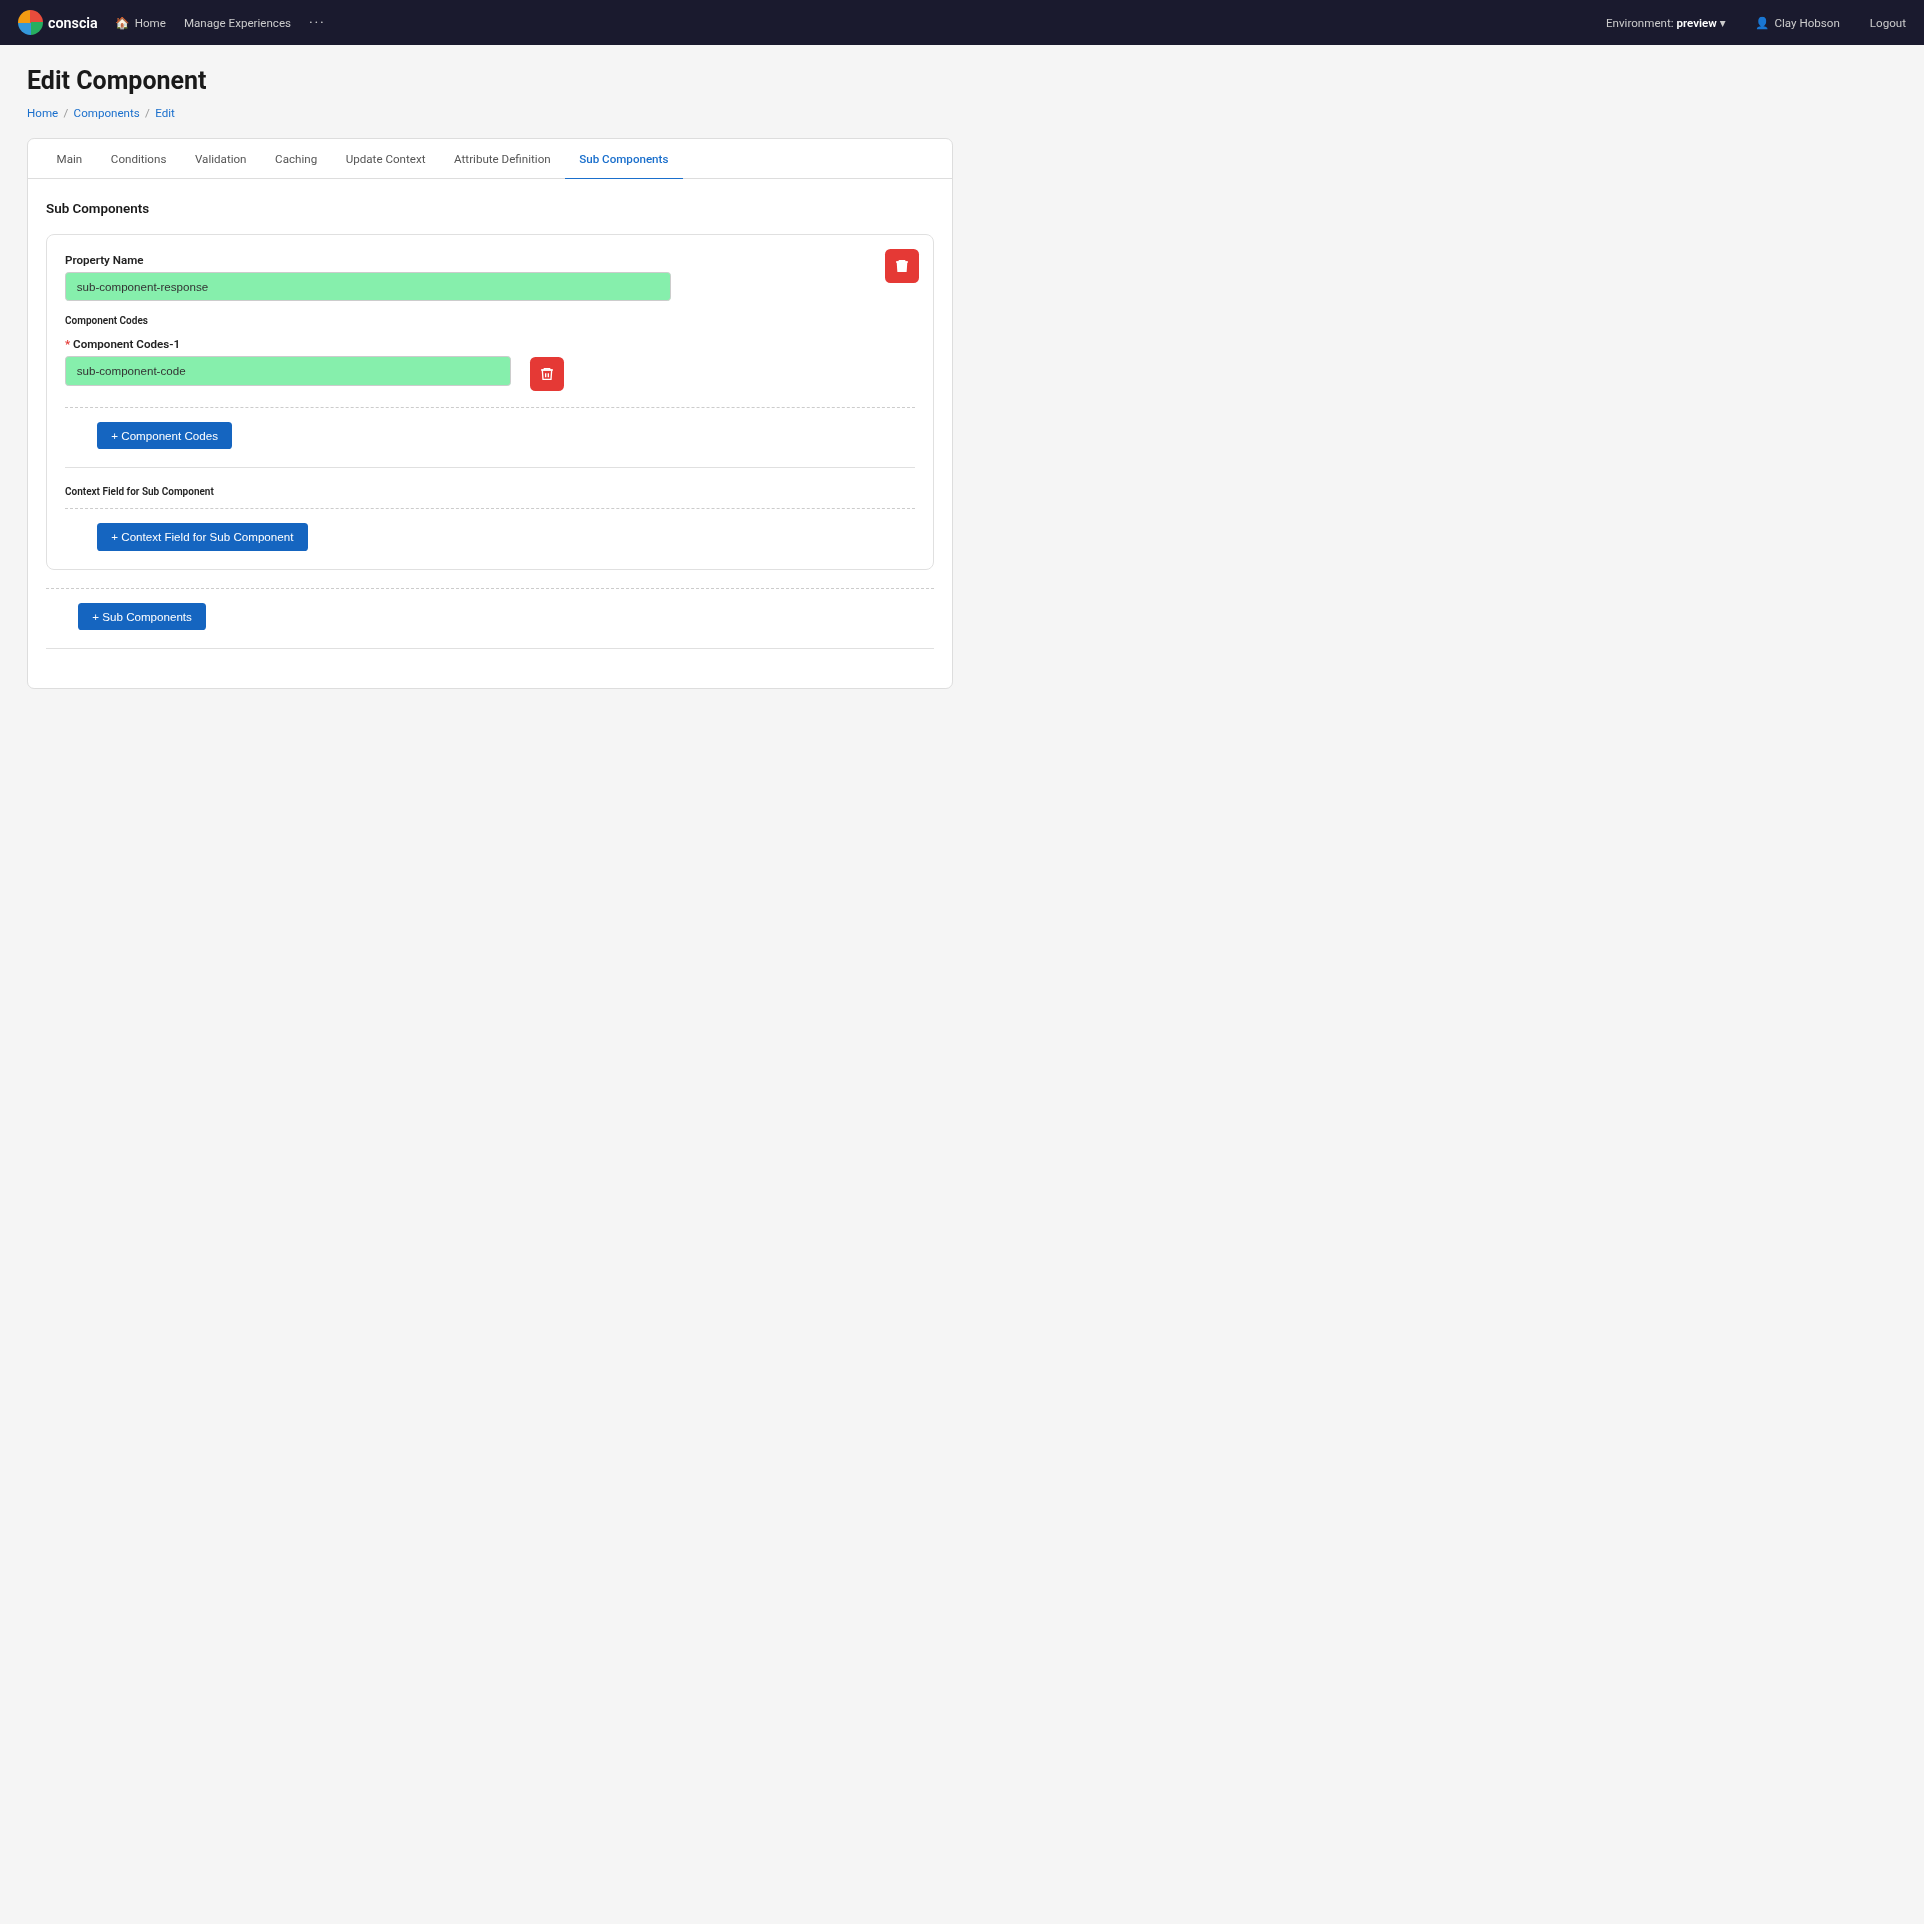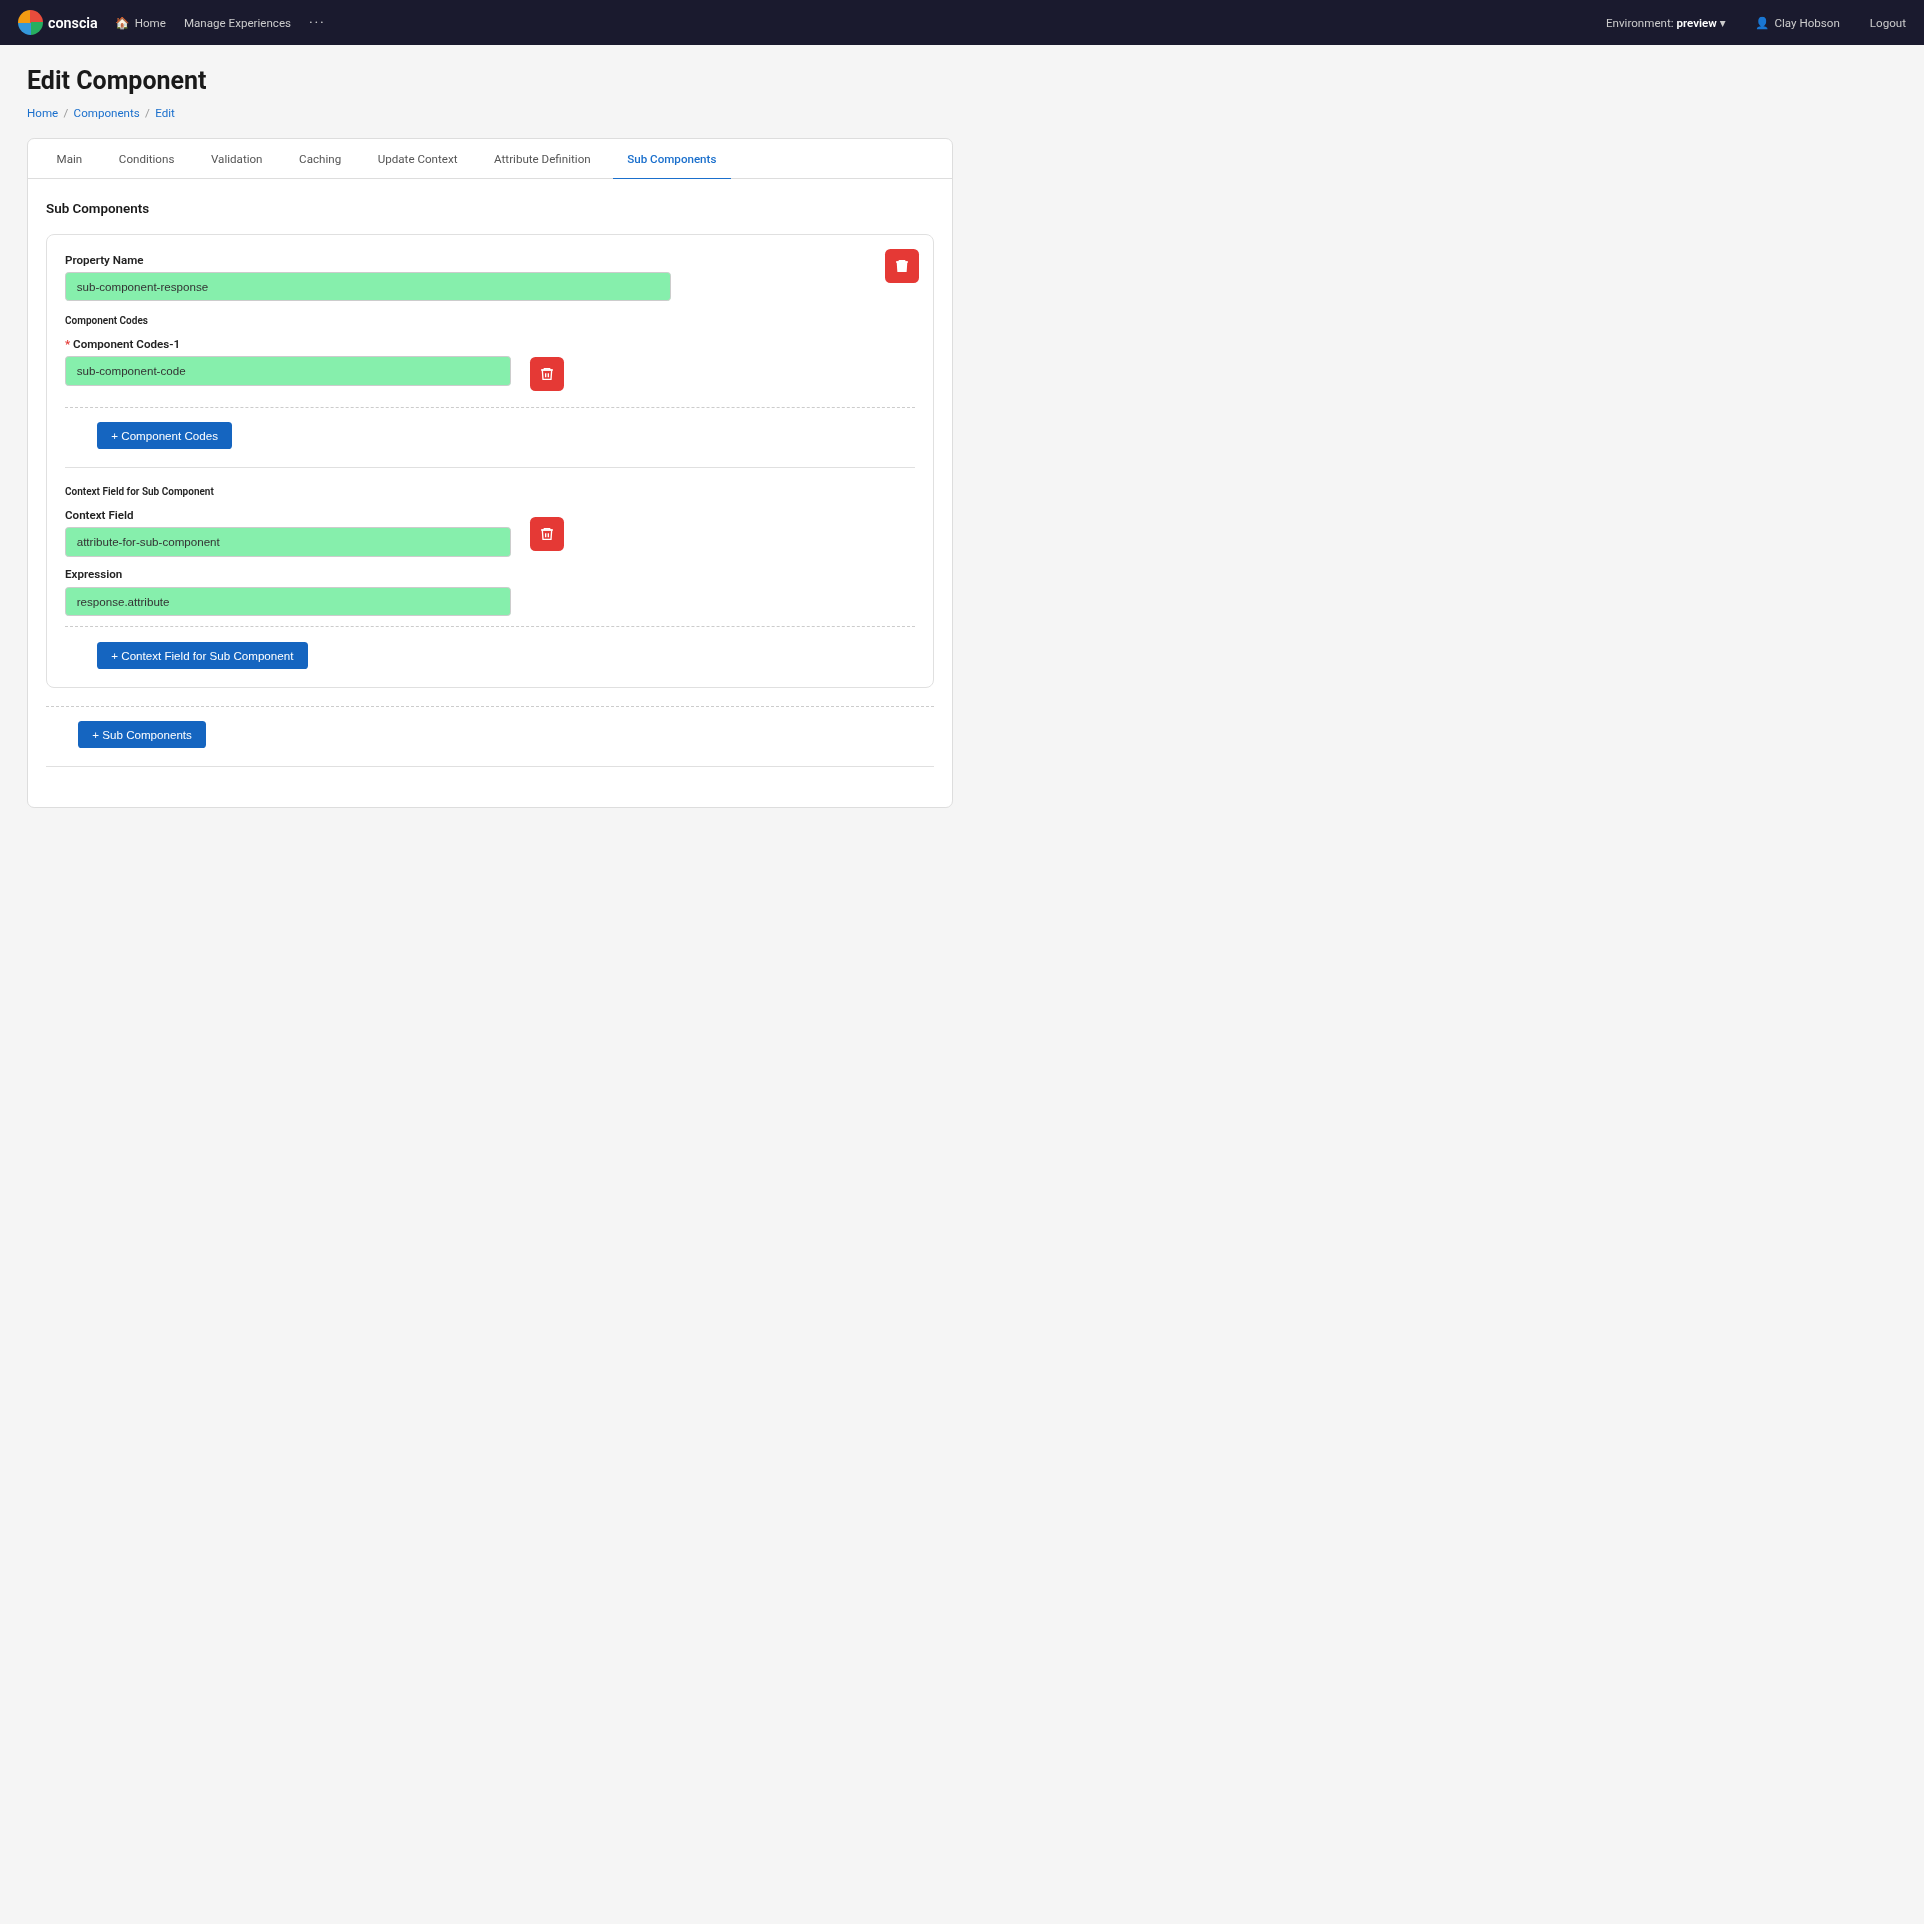--- a/index.html
+++ b/index.html
@@ -95,21 +95,21 @@
       border-radius: 7.1px;
       padding: 0;
       overflow: hidden;
     }
 
     
     .tabs {
       display: flex;
       border-bottom: 0.9px solid #ddd;
       padding: 0 14.3px;
-      gap: 8px;
+      gap: 0;
     }
     .tab {
       padding: 12.5px 14.3px;
       font-size: 11.6px;
       color: #555;
       cursor: pointer;
       border-bottom: 1.8px solid transparent;
       margin-bottom: -0.9px;
       white-space: nowrap;
     }
@@ -377,39 +377,20 @@
 
         <button class="add-btn">
           <span>+ Component Codes</span>
         </button>
 
         <hr class="solid-divider">
 
         
         <div class="inner-section-title">Context Field for Sub Component</div>
 
-        <div style="position:relative; display:inline-block; width:100%;">
-          <div class="context-field-item">
-            <button class="context-inline-delete" title="Delete context field">
-              <svg class="trash-svg" viewBox="0 0 24 24" xmlns="http://www.w3.org/2000/svg">
-                <path d="M3 6h18" stroke="white" stroke-width="2" fill="none"></path>
-                <path d="M8 6V4h8v2" stroke="white" stroke-width="2" fill="none"></path>
-                <path d="M19 6l-1 14H6L5 6h14z" stroke="white" stroke-width="2" fill="none"></path>
-                <line x1="10" y1="11" x2="10" y2="17" stroke="white" stroke-width="2"></line>
-                <line x1="14" y1="11" x2="14" y2="17" stroke="white" stroke-width="2"></line>
-              </svg>
-            </button>
-
-            <div class="field-label">Context Field</div>
-            <input type="text" class="text-input" style="margin-bottom: 10.7px;" value="attribute-for-sub-component">
-
-            <div class="field-label">Expression</div>
-            <input type="text" class="text-input" value="response.attribute" style="">
-          </div>
-        </div>
 
         <hr class="dashed-divider">
 
         <button class="add-btn">
           <span>+ Context Field for Sub Component</span>
         </button>
 
       </div>
 
       

